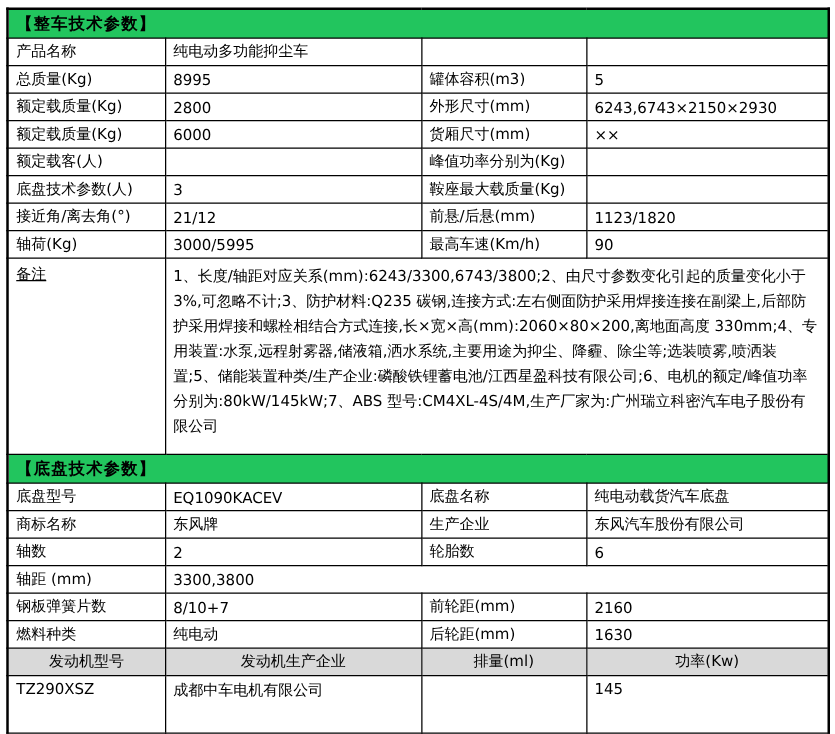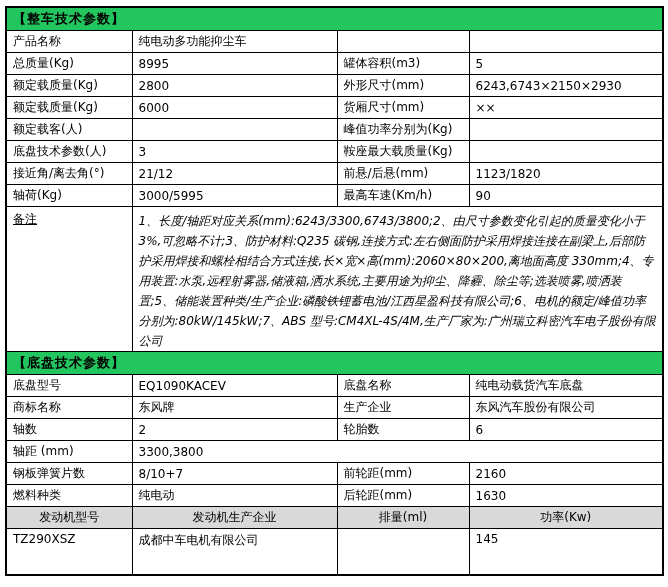--- a/index.html
+++ b/index.html
@@ -30,23 +30,22 @@
     font-size:13px;
     height:15px;
     letter-spacing:1px;
   }
   td.remark-label{vertical-align:top;padding-top:4px;text-decoration:underline;}
   td.remark{
     white-space:normal;
     line-height:20px;
     vertical-align:top;
     padding-top:4px;
-    padding-bottom:0;
+    padding-bottom:12px;
     height:116px;
-    font-style:italic;
   }
   tr.engine-head td{background:#d9d9d9;text-align:center;}
   tr.engine-data td{height:40px;vertical-align:top;padding-top:3px;}
 </style>
 </head>
 <body>
 
 <div class="wrap">
   <table class="spec">
     <colgroup>

